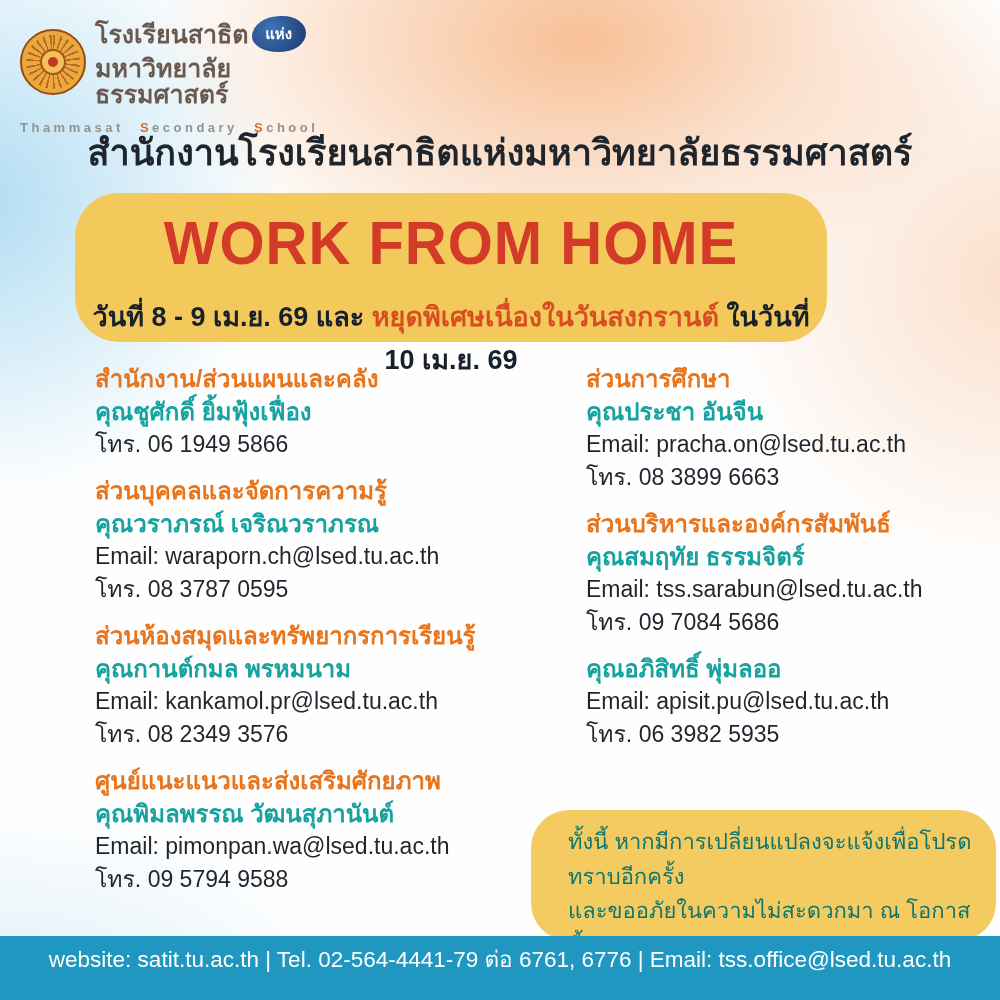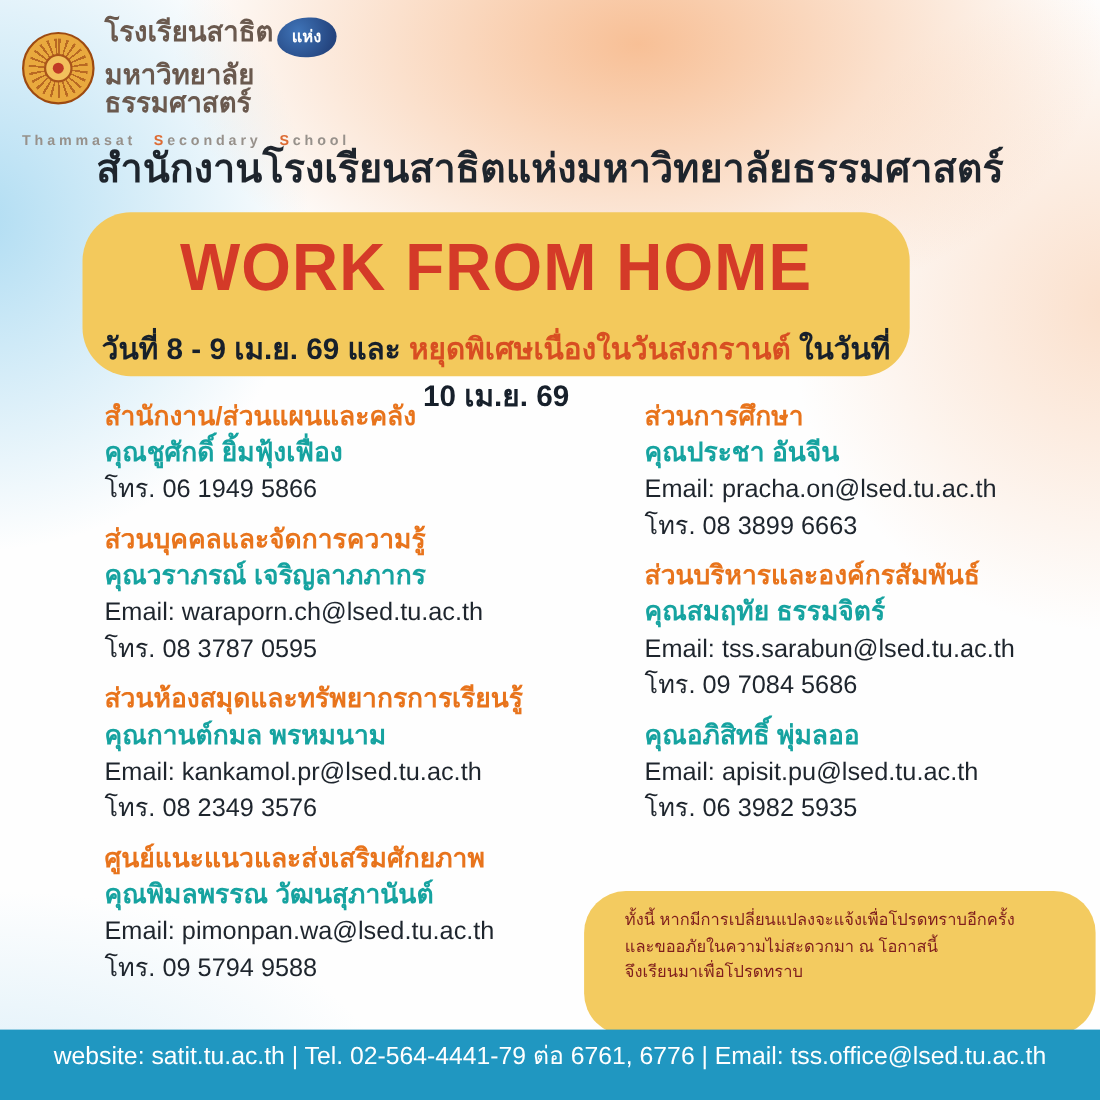--- a/index.html
+++ b/index.html
@@ -18,21 +18,21 @@
   
   .logo { position:absolute; left:20px; top:16px; width:300px; }
   .logo-row { display:flex; align-items:center; gap:9px; }
   .emblem { width:66px; height:66px; border-radius:50%; background:#E9A93E; border:2px solid #9D4A11; position:relative; flex:0 0 auto; }
   .emblem-rays { position:absolute; inset:4px; border-radius:50%;
     background: repeating-conic-gradient(#A9541A 0deg 5deg, rgba(0,0,0,0) 5deg 16deg); opacity:.75; }
   .emblem-core { position:absolute; inset:18px; border-radius:50%; background:#F2C05C; border:2px solid #A9541A; }
   .emblem-core::after { content:""; position:absolute; left:50%; top:50%; width:10px; height:10px;
     margin:-5px 0 0 -5px; border-radius:50%; background:#C03A26; }
   .logo-names { color:#6A594E; font-weight:bold; line-height:1.05; }
-  .logo-line1 { font-size:25px; display:flex; }
+  .logo-line1 { font-size:25px; display:flex; align-items:center; }
   .logo-badge { display:inline-block; margin-left:3px; width:54px; height:36px; border-radius:55% 45% 50% 50% / 60% 50% 55% 45%;
     background: radial-gradient(circle at 35% 35%, #3F74B8, #24447E 78%);
     color:#fff; font-size:15px; font-weight:bold; text-align:center; line-height:36px; }
   .logo-line2 { font-size:25px; margin-top:3px; }
   .logo-tagline { margin-top:12px; font-size:13px; letter-spacing:3.5px; color:#97918B; font-weight:bold; white-space:nowrap; }
   .tag-word { display:inline-block; margin-right:9px; }
   .tag-word.hl::first-letter { color:#DD6B33; }
 
   
   .headline { position:absolute; left:0; top:124px; width:100%; text-align:center;
@@ -52,21 +52,21 @@
   .col-right { left:545px;margin-left:41px; }
   .contact { margin-bottom:13px; }
   .dept  { color:#E8741C; font-weight:bold; font-size:24px; line-height:1.38; }
   .name  { color:#16A3A0; font-weight:bold; font-size:24px; line-height:1.38; }
   .email { color:#1E252D; font-size:23px; line-height:1.43; }
   .phone { color:#1E252D; font-size:23px; line-height:1.43; }
 
   
   .note { position:absolute; left:531px; top:810px; width:465px; height:131px;
     background:#F3CB60; border-radius:38px; padding:15px 20px 0 37px;
-    color:#7f1d1d; font-size:15px; line-height:1.57; }
+    color:#0f766e; font-size:22px; line-height:1.57; }
 
   
   .footer { position:absolute; left:0; bottom:0; width:100%; height:64px;
     background:#2097C1; color:#FFFFFF; text-align:center; font-size:22.5px; line-height:47px; }
 </style>
 </head>
 <body>
 
 <div class="stage">
 
@@ -101,21 +101,21 @@
   </div>
 
   <div class="col col-left">
     <div class="contact">
       <div class="dept">สำนักงาน/ส่วนแผนและคลัง</div>
       <div class="name">คุณชูศักดิ์ ยิ้มฟุ้งเฟื่อง</div>
       <div class="phone">โทร. 06 1949 5866</div>
     </div>
     <div class="contact">
       <div class="dept">ส่วนบุคคลและจัดการความรู้</div>
-      <div class="name">คุณวราภรณ์ เจริญลาภภากร</div>
+      <div class="name">คุณวราภรณ์ เจริณวราภรณ</div>
       <div class="email">Email: waraporn.ch@lsed.tu.ac.th</div>
       <div class="phone">โทร. 08 3787 0595</div>
     </div>
     <div class="contact">
       <div class="dept">ส่วนห้องสมุดและทรัพยากรการเรียนรู้</div>
       <div class="name">คุณกานต์กมล พรหมนาม</div>
       <div class="email">Email: kankamol.pr@lsed.tu.ac.th</div>
       <div class="phone">โทร. 08 2349 3576</div>
     </div>
     <div class="contact">

